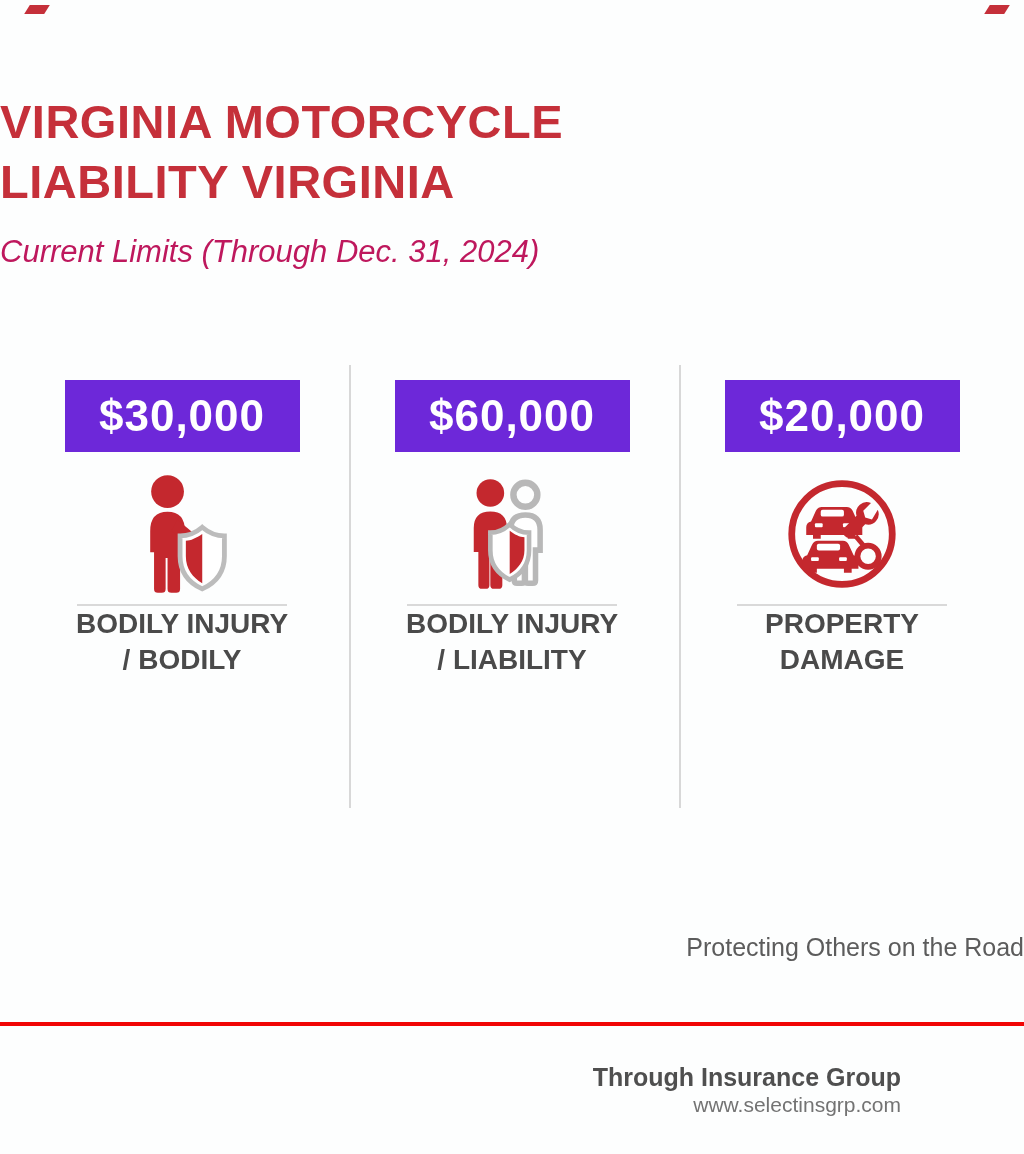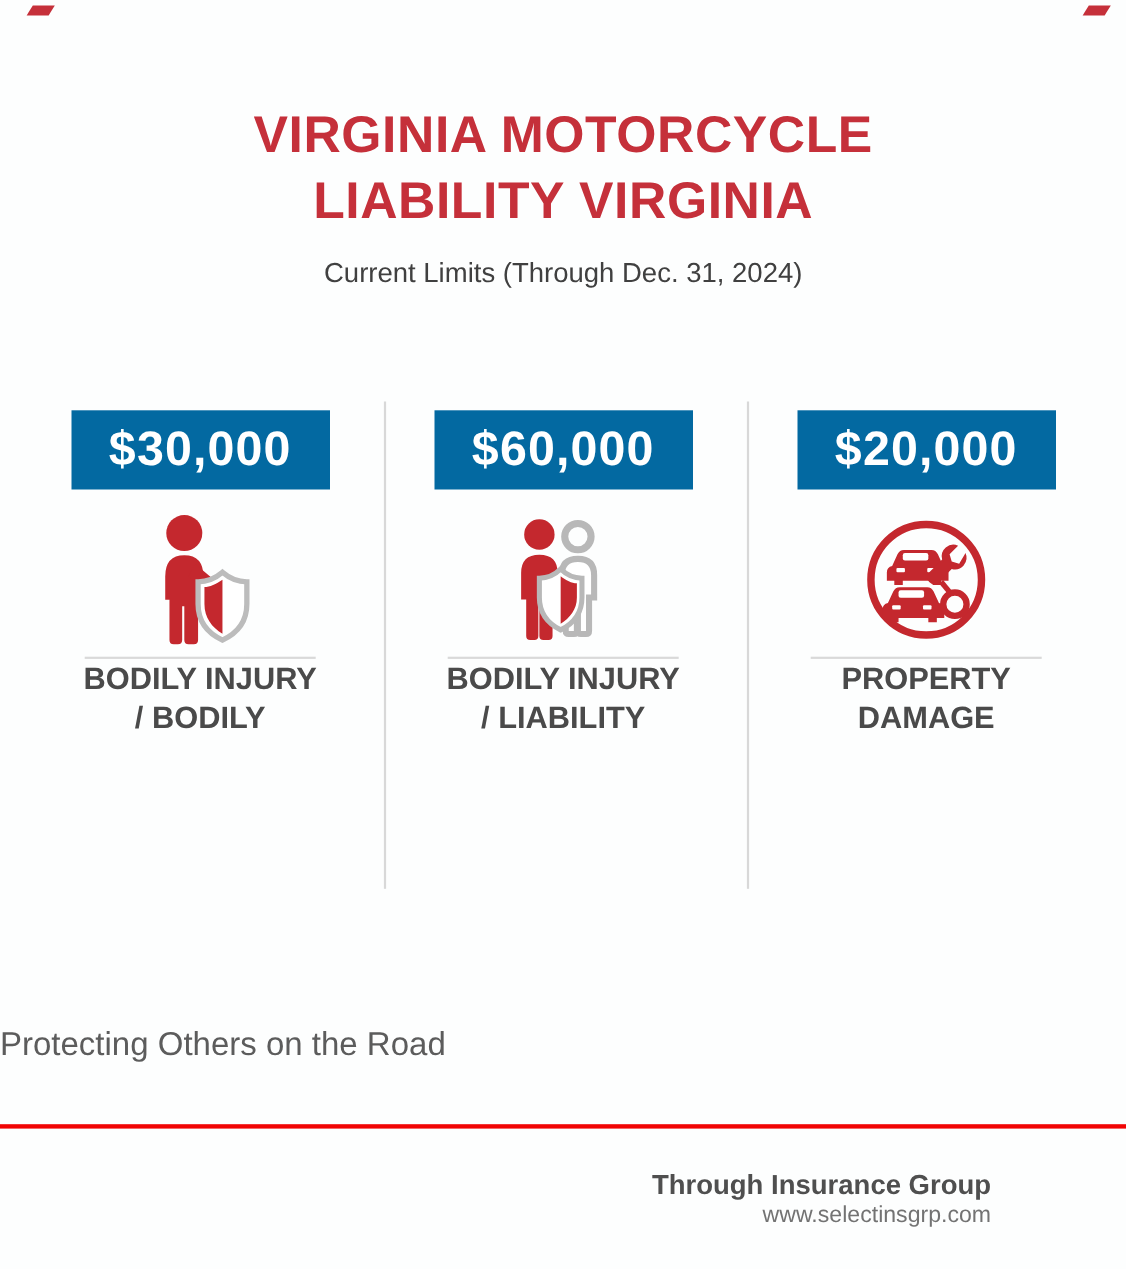--- a/index.html
+++ b/index.html
@@ -8,58 +8,58 @@
     background:#fdfefe;
     font-family:"Liberation Sans", sans-serif;
     position:relative;overflow:hidden;
   }
   .corner-tick{
     position:absolute;top:5px;width:20px;height:9px;
     background:#c5303a;transform:skewX(-32deg);
   }
   .corner-tick.left{left:27px;}
   .corner-tick.right{right:17px;}
-  .header{padding-top:92px;text-align:center;}
+  .header{padding-top:92px;text-align:left;}
   .title{
     color:#c5303a;font-size:47px;font-weight:bold;
     line-height:60px;letter-spacing:.5px;margin:0;
   }
   .subtitle{
-    color:#404040;font-size:25px;margin-top:22px;
+    color:#be185d;font-size:31px;margin-top:22px;font-style:italic;
   }
   .columns{
     display:flex;width:990px;margin:110px auto 0 auto;
   }
   .column{width:330px;text-align:center;}
   .v-divider{
     position:absolute;top:365px;height:443px;width:2px;
     background:#d8d8d8;
   }
   .v-divider.first{left:349px;}
   .v-divider.second{left:679px;}
   .amount-banner{
     width:235px;height:72px;margin:0 auto;
-    background:#0369a1;color:#ffffff;
+    background:#6d28d9;color:#ffffff;
     font-size:44px;font-weight:bold;letter-spacing:1px;
     display:flex;align-items:center;justify-content:center;
   }
   .icon-wrap{
     height:140px;margin-top:12px;
     display:flex;align-items:center;justify-content:center;
   }
   .mini-divider{
     width:210px;height:2px;background:#d9d9d9;margin:0 auto;
   }
   .col-label{
     font-size:28px;font-weight:bold;
     color:#4a4a4a;line-height:36px;
   }
   .tagline{
     position:absolute;top:933px;left:0;width:100%;
-    text-align:left;font-size:30px;color:#5c5c5c;
+    text-align:right;font-size:25px;color:#5c5c5c;
   }
   .red-rule{
     position:absolute;top:1022px;left:0;width:100%;height:4px;
     background:#f10505;
   }
   .footer{
     position:absolute;top:1064px;right:123px;text-align:right;
   }
   .footer-brand{
     font-size:25px;font-weight:bold;color:#4f4f4f;line-height:26px;

